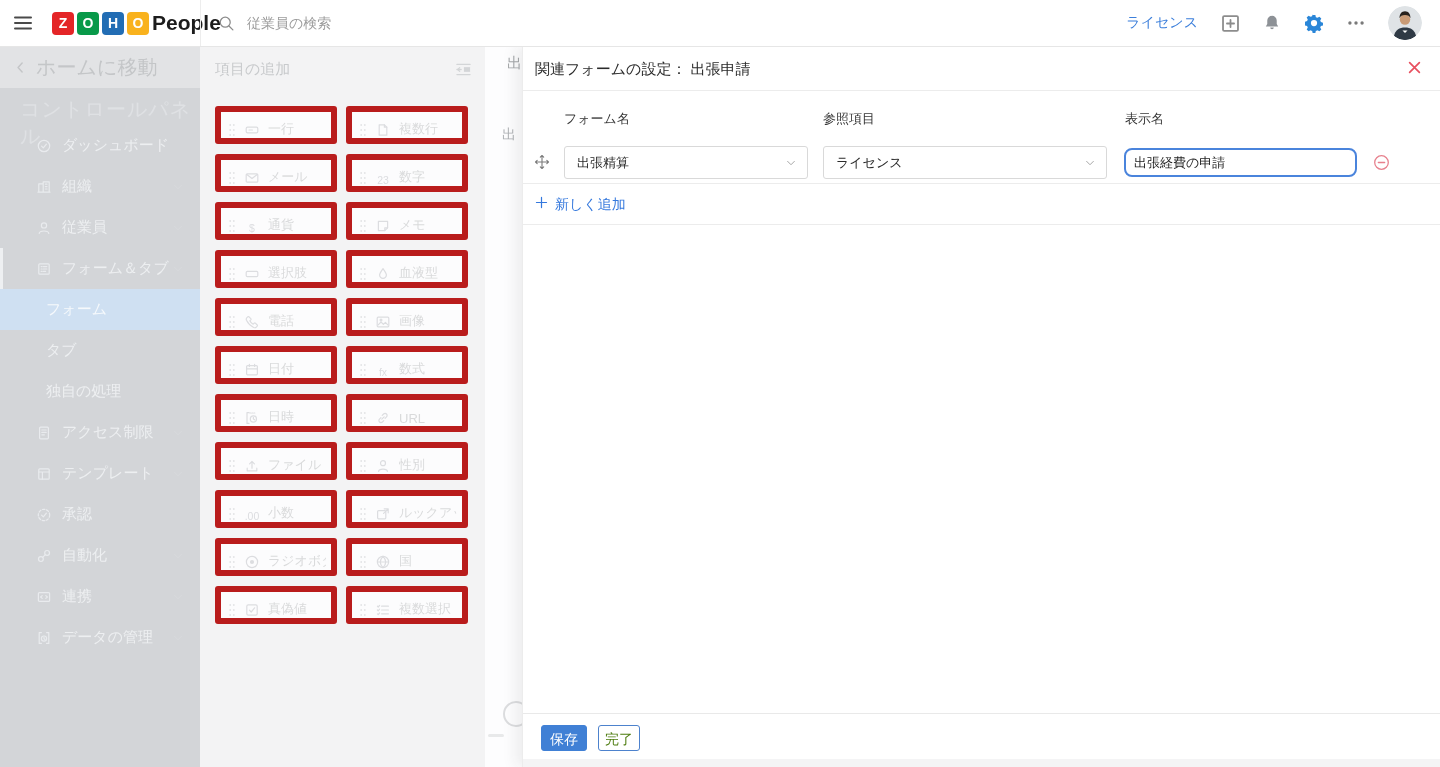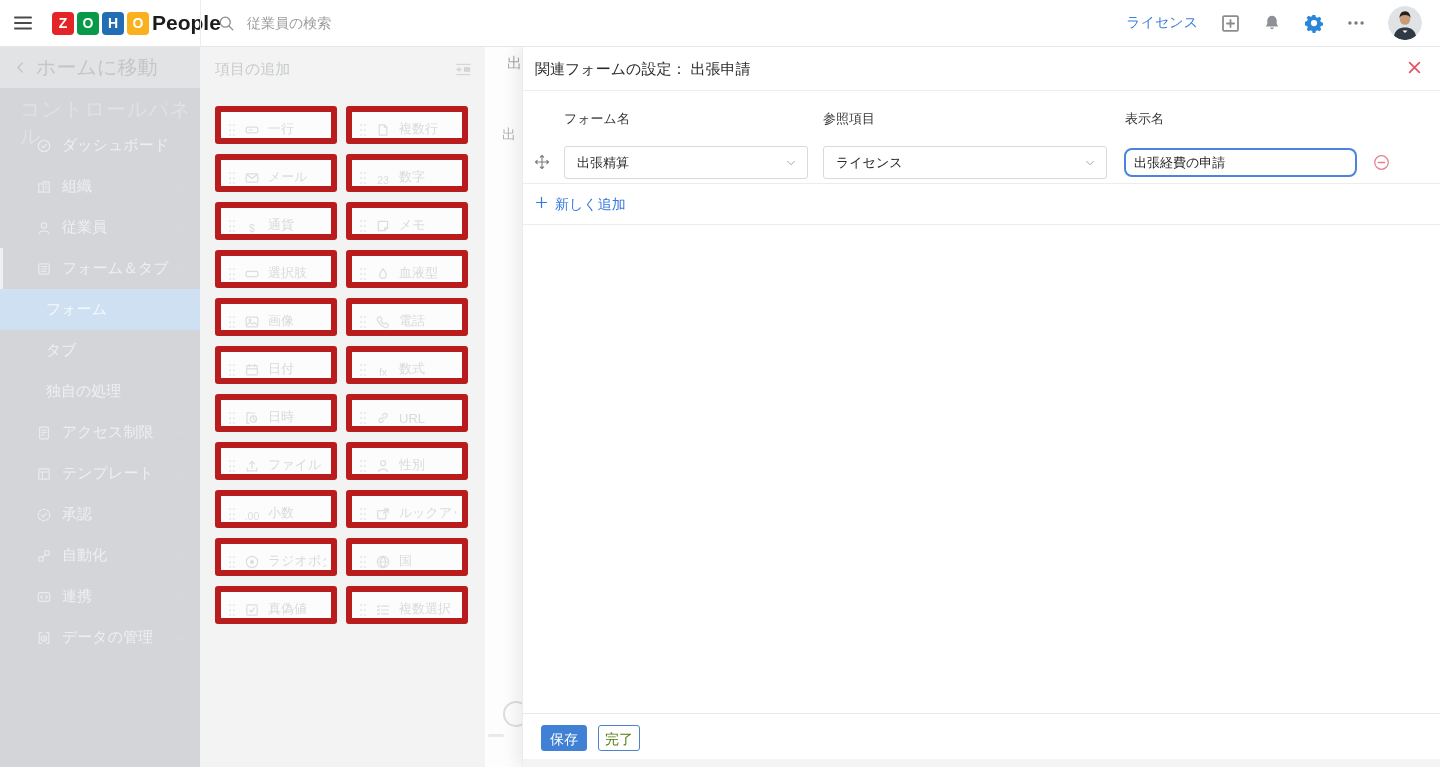--- a/index.html
+++ b/index.html
@@ -486,46 +486,46 @@
                 <circle cx="5.8" cy="3" r=".95"></circle>
                 <circle cx="2.2" cy="8" r=".95"></circle>
                 <circle cx="5.8" cy="8" r=".95"></circle>
                 <circle cx="2.2" cy="13" r=".95"></circle>
                 <circle cx="5.8" cy="13" r=".95"></circle>
               </g>
             </svg>
           </span>
           <span class="fic">
             <svg class="ln" width="16" height="16" viewBox="0 0 16 16">
+              <path d="M5 2.8l1.8 1.8a.9.9 0 0 1 0 1.2l-1 1c.6 1.3 2.1 2.8 3.4 3.4l1-1a.9.9 0 0 1 1.2 0l1.8 1.8a.9.9 0 0 1 0 1.2l-.9.9c-.7.7-1.7.8-2.6.4C7 12.2 3.8 9 2.5 6.3c-.4-.9-.3-1.9.4-2.6l.9-.9a.9.9 0 0 1 1.2 0z"></path>
+            </svg>
+          </span>
+          <span class="flbl">電話</span>
+        </div>
+        <div class="card">
+          <span class="dots">
+            <svg width="8" height="16" viewBox="0 0 8 16">
+              <g fill="currentColor">
+                <circle cx="2.2" cy="3" r=".95"></circle>
+                <circle cx="5.8" cy="3" r=".95"></circle>
+                <circle cx="2.2" cy="8" r=".95"></circle>
+                <circle cx="5.8" cy="8" r=".95"></circle>
+                <circle cx="2.2" cy="13" r=".95"></circle>
+                <circle cx="5.8" cy="13" r=".95"></circle>
+              </g>
+            </svg>
+          </span>
+          <span class="fic">
+            <svg class="ln" width="16" height="16" viewBox="0 0 16 16">
               <rect x="2.2" y="3.2" width="11.6" height="9.6" rx="1"></rect>
               <path d="M3.2 10.8l2.8-2.8 2.4 2.4 2-2 2.4 2.4"></path>
               <circle cx="6" cy="6" r=".9"></circle>
             </svg>
           </span>
           <span class="flbl">画像</span>
-        </div>
-        <div class="card">
-          <span class="dots">
-            <svg width="8" height="16" viewBox="0 0 8 16">
-              <g fill="currentColor">
-                <circle cx="2.2" cy="3" r=".95"></circle>
-                <circle cx="5.8" cy="3" r=".95"></circle>
-                <circle cx="2.2" cy="8" r=".95"></circle>
-                <circle cx="5.8" cy="8" r=".95"></circle>
-                <circle cx="2.2" cy="13" r=".95"></circle>
-                <circle cx="5.8" cy="13" r=".95"></circle>
-              </g>
-            </svg>
-          </span>
-          <span class="fic">
-            <svg class="ln" width="16" height="16" viewBox="0 0 16 16">
-              <path d="M5 2.8l1.8 1.8a.9.9 0 0 1 0 1.2l-1 1c.6 1.3 2.1 2.8 3.4 3.4l1-1a.9.9 0 0 1 1.2 0l1.8 1.8a.9.9 0 0 1 0 1.2l-.9.9c-.7.7-1.7.8-2.6.4C7 12.2 3.8 9 2.5 6.3c-.4-.9-.3-1.9.4-2.6l.9-.9a.9.9 0 0 1 1.2 0z"></path>
-            </svg>
-          </span>
-          <span class="flbl">電話</span>
         </div>
         <div class="card">
           <span class="dots">
             <svg width="8" height="16" viewBox="0 0 8 16">
               <g fill="currentColor">
                 <circle cx="2.2" cy="3" r=".95"></circle>
                 <circle cx="5.8" cy="3" r=".95"></circle>
                 <circle cx="2.2" cy="8" r=".95"></circle>
                 <circle cx="5.8" cy="8" r=".95"></circle>
                 <circle cx="2.2" cy="13" r=".95"></circle>

